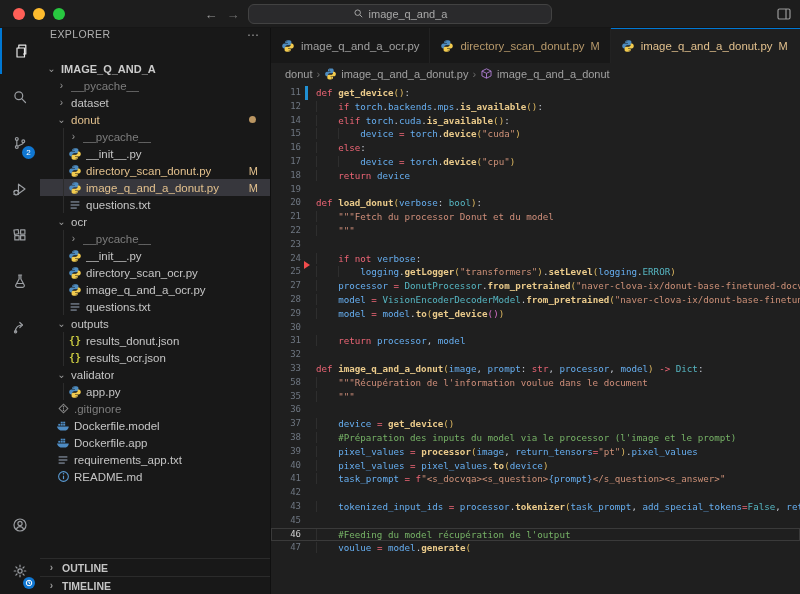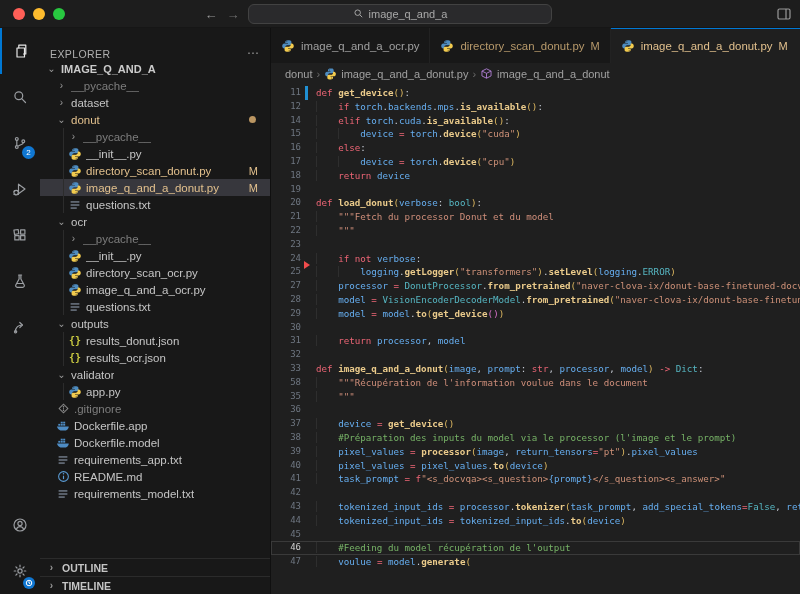--- a/index.html
+++ b/index.html
@@ -28,21 +28,21 @@
   .ab-item { position:relative; width:40px; height:46px; display:flex; align-items:center; justify-content:center; color:#9a9da1; }
   .ab-item.active { color:#e8e8e8; box-shadow:inset 2px 0 0 #0078d4; }
   .ab-badge { position:absolute; right:5px; bottom:7px; min-width:13px; height:13px; border-radius:8px; background:#1077d2;
               color:#fff; font-size:8px; display:flex; align-items:center; justify-content:center; padding:0 2px; }
   .ab-spacer { flex:1; }
   .ab-sync { position:absolute; right:5px; bottom:5px; width:12px; height:12px; border-radius:50%; background:#1077d2;
              display:flex; align-items:center; justify-content:center; }
 
   
   .sidebar { width:230px; flex:0 0 230px; background:#181818; display:flex; flex-direction:column; font-size:11.5px; color:#c5c5c5; }
-  .sb-header { height:32px; flex:0 0 32px; display:flex; align-items:flex-end; padding:0 10px; }
+  .sb-header { height:32px; flex:0 0 32px; display:flex; align-items:flex-start; padding:0 10px; }
   .sb-title { font-size:10.5px; letter-spacing:.4px; color:#b0b0b0; }
   .sb-more { margin-left:auto; color:#9a9a9a; letter-spacing:1px; font-size:12px; }
   .tree { flex:1; overflow:hidden; }
   .ti { position:relative; height:17px; display:flex; align-items:center; gap:4px; padding-left:6px; white-space:nowrap; }
   .ti.l1 { padding-left:16px; } .ti.l2 { padding-left:28px; }
   .ti.l2::before { content:''; position:absolute; left:23px; top:0; bottom:0; width:1px; background:#2c2c2c; }
   .ti.sel { background:#37373d; }
   .ti .chev { width:11px; color:#9a9a9a; font-size:10px; text-align:center; flex:0 0 11px; }
   .ti .ficon { width:14px; height:14px; flex:0 0 14px; display:flex; align-items:center; justify-content:center; }
   .ti .lbl { overflow:hidden; text-overflow:clip; }
@@ -351,34 +351,34 @@
             <span class="ficon">
               <svg width="14" height="14" viewBox="0 0 16 16" fill="#4e8cc4">
                 <rect x="2.6" y="5.6" width="2.3" height="2"></rect>
                 <rect x="5.4" y="5.6" width="2.3" height="2"></rect>
                 <rect x="8.2" y="5.6" width="2.3" height="2"></rect>
                 <rect x="5.4" y="3.1" width="2.3" height="2"></rect>
                 <rect x="8.2" y="3.1" width="2.3" height="2"></rect>
                 <path d="M1 8.6h12.6c.6 0 1 .2 1 .2s-.4 3.2-3.3 4.3H5.1C3 12.3 1.7 10.8 1 8.6z"></path>
               </svg>
             </span>
-            <span class="lbl">Dockerfile.app</span>
+            <span class="lbl">Dockerfile.model</span>
           </div>
           <div class="ti l1">
             <span class="ficon">
               <svg width="14" height="14" viewBox="0 0 16 16" fill="#4e8cc4">
                 <rect x="2.6" y="5.6" width="2.3" height="2"></rect>
                 <rect x="5.4" y="5.6" width="2.3" height="2"></rect>
                 <rect x="8.2" y="5.6" width="2.3" height="2"></rect>
                 <rect x="5.4" y="3.1" width="2.3" height="2"></rect>
                 <rect x="8.2" y="3.1" width="2.3" height="2"></rect>
                 <path d="M1 8.6h12.6c.6 0 1 .2 1 .2s-.4 3.2-3.3 4.3H5.1C3 12.3 1.7 10.8 1 8.6z"></path>
               </svg>
             </span>
-            <span class="lbl">Dockerfile.model</span>
+            <span class="lbl">Dockerfile.app</span>
           </div>
           <div class="ti l1">
             <span class="ficon">
               <svg width="14" height="14" viewBox="0 0 16 16">
                 <g stroke="#8a96a8" stroke-width="1.3">
                   <line x1="3" y1="4.5" x2="13" y2="4.5"></line>
                   <line x1="3" y1="8" x2="13" y2="8"></line>
                   <line x1="3" y1="11.5" x2="10" y2="11.5"></line>
                 </g>
               </svg>
@@ -387,32 +387,20 @@
           </div>
           <div class="ti l1">
             <span class="ficon">
               <svg width="13" height="13" viewBox="0 0 16 16">
                 <circle cx="8" cy="8" r="6" fill="none" stroke="#5a9bd4" stroke-width="1.3"></circle>
                 <line x1="8" y1="7" x2="8" y2="11.2" stroke="#5a9bd4" stroke-width="1.4"></line>
                 <circle cx="8" cy="4.7" r=".9" fill="#5a9bd4"></circle>
               </svg>
             </span>
             <span class="lbl">README.md</span>
-          </div>
-          <div class="ti l1">
-            <span class="ficon">
-              <svg width="14" height="14" viewBox="0 0 16 16">
-                <g stroke="#8a96a8" stroke-width="1.3">
-                  <line x1="3" y1="4.5" x2="13" y2="4.5"></line>
-                  <line x1="3" y1="8" x2="13" y2="8"></line>
-                  <line x1="3" y1="11.5" x2="10" y2="11.5"></line>
-                </g>
-              </svg>
-            </span>
-            <span class="lbl">requirements_model.txt</span>
           </div>
         </div>
       <div class="sb-sections" id="sbsections">
           <div class="sb-sec">
             <span class="chev">›</span>
             <span>OUTLINE</span>
           </div>
           <div class="sb-sec">
             <span class="chev">›</span>
             <span>TIMELINE</span>
@@ -499,21 +487,20 @@
             <div class="cl"><span class="ln">58</span><span class="tk-ws">    </span><span class="tk-ds">"""Récupération de l'information voulue dans le document</span></div>
             <div class="cl"><span class="ln">35</span><span class="tk-ws">    </span><span class="tk-ds">"""</span></div>
             <div class="cl"><span class="ln">36</span></div>
             <div class="cl"><span class="ln">37</span><span class="tk-ws">    </span><span class="tk-va">device</span><span class="tk-kw"> = </span><span class="tk-fn">get_device</span><span class="tk-b1">()</span></div>
             <div class="cl"><span class="ln">38</span><span class="tk-ws">    </span><span class="tk-co">#Préparation des inputs du model via le processor (l'image et le prompt)</span></div>
             <div class="cl"><span class="ln">39</span><span class="tk-ws">    </span><span class="tk-va">pixel_values</span><span class="tk-kw"> = </span><span class="tk-fn">processor</span><span class="tk-b1">(</span><span class="tk-va">image</span><span class="tk-pu">, </span><span class="tk-va">return_tensors</span><span class="tk-kw">=</span><span class="tk-st">"pt"</span><span class="tk-b1">)</span><span class="tk-pu">.</span><span class="tk-va">pixel_values</span></div>
             <div class="cl"><span class="ln">40</span><span class="tk-ws">    </span><span class="tk-va">pixel_values</span><span class="tk-kw"> = </span><span class="tk-va">pixel_values</span><span class="tk-pu">.</span><span class="tk-fn">to</span><span class="tk-b1">(</span><span class="tk-va">device</span><span class="tk-b1">)</span></div>
             <div class="cl"><span class="ln">41</span><span class="tk-ws">    </span><span class="tk-va">task_prompt</span><span class="tk-kw"> = </span><span class="tk-kw">f</span><span class="tk-st">"&lt;s_docvqa&gt;&lt;s_question&gt;</span><span class="tk-va">{prompt}</span><span class="tk-st">&lt;/s_question&gt;&lt;s_answer&gt;"</span></div>
             <div class="cl"><span class="ln">42</span></div>
             <div class="cl"><span class="ln">43</span><span class="tk-ws">    </span><span class="tk-va">tokenized_input_ids</span><span class="tk-kw"> = </span><span class="tk-va">processor</span><span class="tk-pu">.</span><span class="tk-fn">tokenizer</span><span class="tk-b1">(</span><span class="tk-va">task_prompt</span><span class="tk-pu">, </span><span class="tk-va">add_special_tokens</span><span class="tk-kw">=</span><span class="tk-ty">False</span><span class="tk-pu">, </span><span class="tk-va">return_tensors</span></div>
-            <div class="cl"><span class="ln">44</span><span class="tk-ws">    </span><span class="tk-va">tokenized_input_ids</span><span class="tk-kw"> = </span><span class="tk-va">tokenized_input_ids</span><span class="tk-pu">.</span><span class="tk-fn">to</span><span class="tk-b1">(</span><span class="tk-va">device</span><span class="tk-b1">)</span></div>
             <div class="cl"><span class="ln">45</span></div>
             <div class="cl cur"><span class="ln">46</span><span class="tk-ws">    </span><span class="tk-co">#Feeding du model récupération de l'output</span></div>
             <div class="cl"><span class="ln">47</span><span class="tk-ws">    </span><span class="tk-va">voulue</span><span class="tk-kw"> = </span><span class="tk-va">model</span><span class="tk-pu">.</span><span class="tk-fn">generate</span><span class="tk-b1">(</span></div>
           </div>
       </div>
     </div>
   </div>
 </div>
 
 </body></html>

